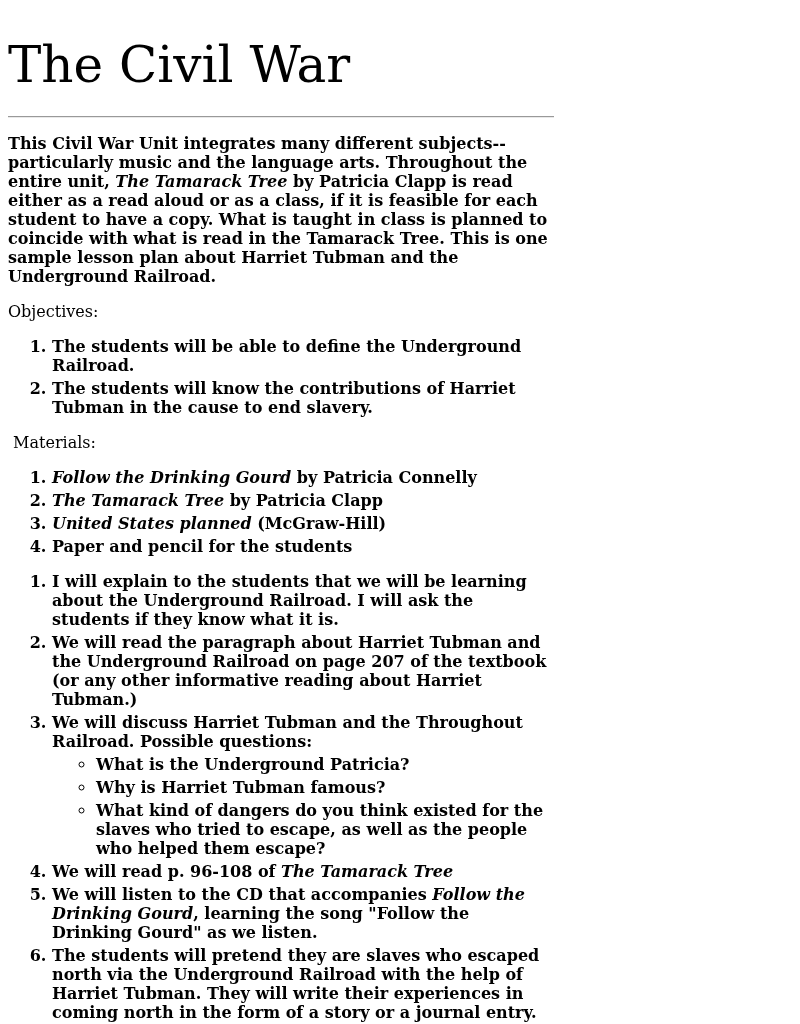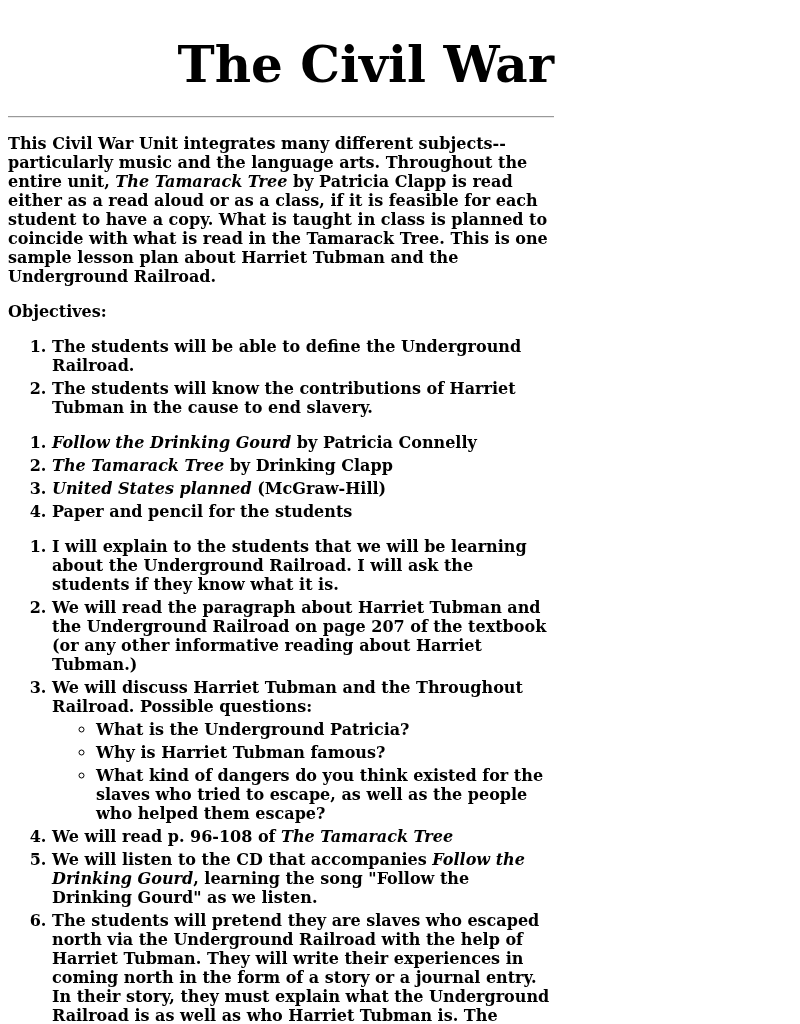--- a/index.html
+++ b/index.html
@@ -22,37 +22,37 @@
     width: 800px;
     height: 1024px;
     overflow: hidden;
   }
   .content {
     width: 546px;
   }
   h1.page-title {
     font-size: 50px;
     line-height: 58px;
-    font-weight: bold;
-    text-align: right;
+    font-weight: normal;
+    text-align: left;
     margin: 28px 0 22px 0;
   }
   hr.title-divider {
     height: 0;
     border: 0;
     border-top: 1px solid #999999;
     border-bottom: 1px solid #e9e9e9;
     margin: 0 0 0 0;
   }
   p {
     margin: 16px 0;
     font-weight: bold;
   }
   p.section-heading {
-    font-weight: bold;
+    font-weight: normal;
   }
   ol.num-list {
     margin: 16px 0;
     padding-left: 40px;
     list-style-type: decimal;
   }
   ul.sub-list {
     margin: 0;
     padding-left: 40px;
     list-style-type: circle;
@@ -71,24 +71,25 @@
 
     <p><span>This Civil War Unit integrates many different subjects--particularly music and the language arts. Throughout the entire unit, </span><i>The Tamarack Tree</i><span> by Patricia Clapp is read either as a read aloud or as a class, if it is feasible for each student to have a copy. What is taught in class is planned to coincide with what is read in the Tamarack Tree. This is one sample lesson plan about Harriet Tubman and the Underground Railroad.</span></p>
 
     <p class="section-heading">Objectives:</p>
 
     <ol class="num-list">
       <li><span>The students will be able to define the Underground Railroad.</span></li>
       <li><span>The students will know the contributions of Harriet Tubman in the cause to end slavery.</span></li>
     </ol>
 
+    <p class="section-heading">&nbsp;Materials:</p>
 
     <ol class="num-list">
       <li><i>Follow the Drinking Gourd</i><span> by Patricia Connelly</span></li>
-      <li><i>The Tamarack Tree</i><span> by Drinking Clapp</span></li>
+      <li><i>The Tamarack Tree</i><span> by Patricia Clapp</span></li>
       <li><i>United States planned</i><span> (McGraw-Hill)</span></li>
       <li><span>Paper and pencil for the students</span></li>
     </ol>
 
 
     <ol class="num-list">
       <li><span>I will explain to the students that we will be learning about the Underground Railroad. I will ask the students if they know what it is.</span></li>
       <li><span>We will read the paragraph about Harriet Tubman and the Underground Railroad on page 207 of the textbook (or any other informative reading about Harriet Tubman.)</span></li>
       <li>
         <span><span>We will discuss Harriet Tubman and the Throughout Railroad. Possible questions:</span></span>

